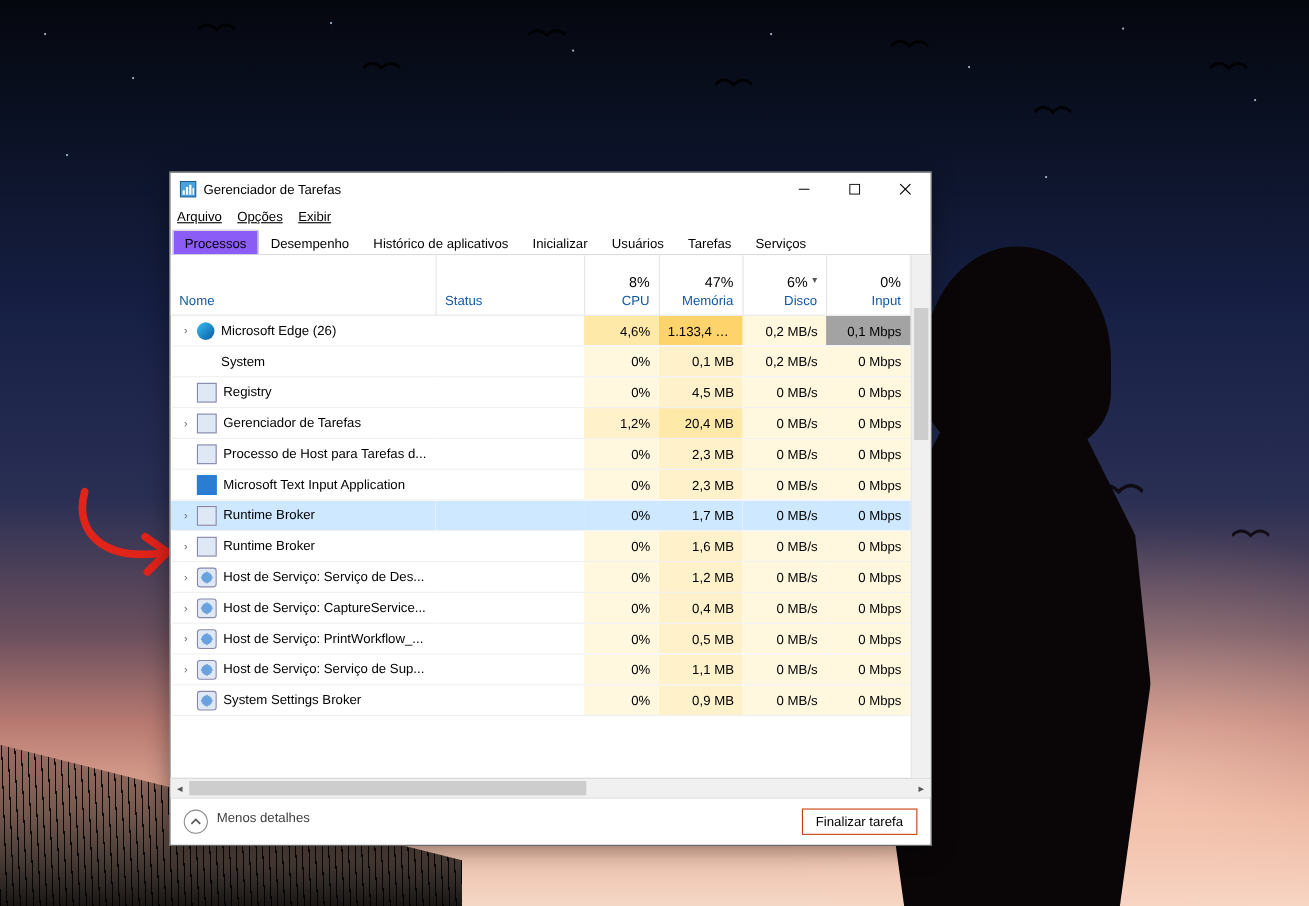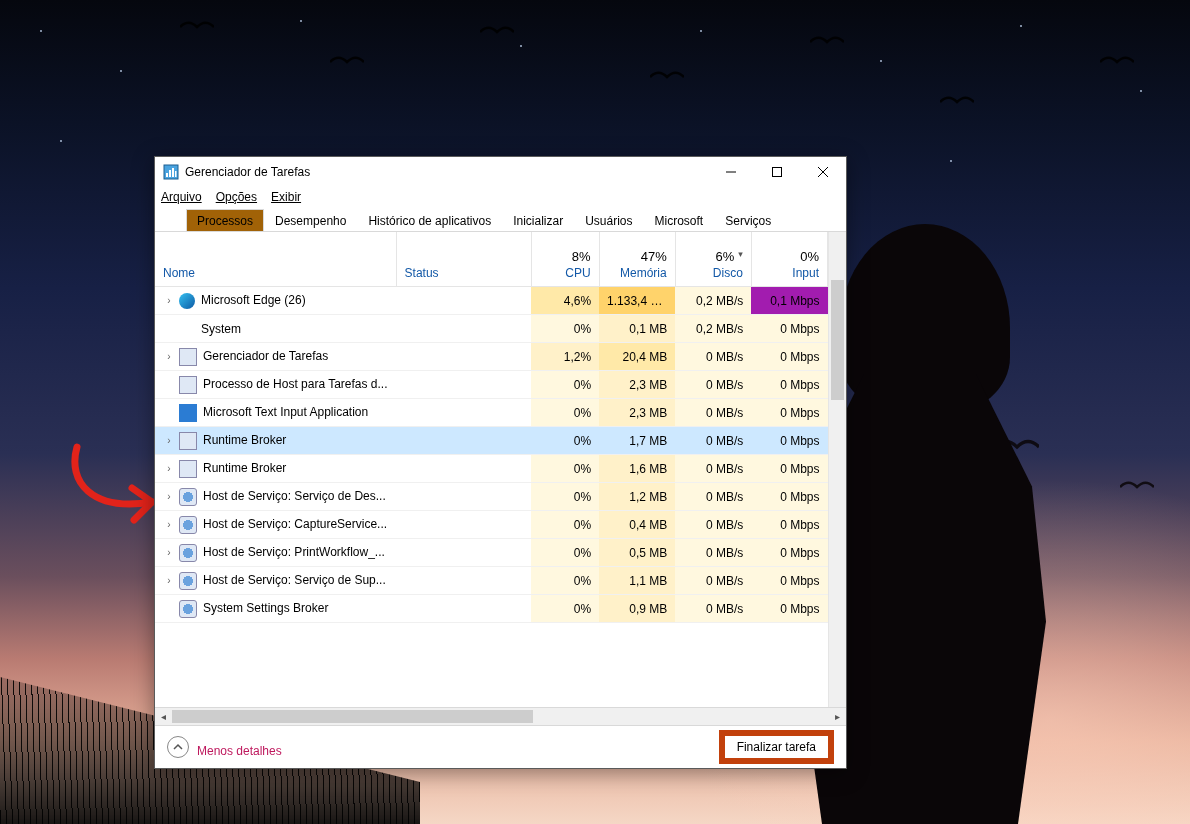--- a/index.html
+++ b/index.html
@@ -37,21 +37,21 @@
   .titlebar{height:30px;display:flex;align-items:center;padding-left:8px;}
   .titlebar .appicon{width:16px;height:16px;margin-right:6px;}
   .titlebar .title{flex:0 0 auto;font-size:12px;color:#000;}
   .winbtns{margin-left:auto;display:flex;height:100%;}
   .winbtn{width:46px;display:flex;align-items:center;justify-content:center;}
   .winbtn svg{width:10px;height:10px;}
   .menubar{height:20px;display:flex;align-items:center;padding:0 6px;gap:14px;font-size:12px;color:#000;}
   .menubar span{cursor:default;text-decoration:underline;}
   .tabs{height:24px;display:flex;align-items:flex-end;border-bottom:1px solid #d9d9d9;padding-left:2px;}
   .tab{padding:4px 10px 3px;border:1px solid transparent;border-bottom:none;font-size:12px;color:#000;cursor:default;}
-  .tab.active{border-color:#d9d9d9;background:#a16207;position:relative;top:0;border-top:1px solid #d9d9d9;margin-left:29px;}
+  .tab.active{border-color:#d9d9d9;background:#8b5cf6;position:relative;top:0;border-top:1px solid #d9d9d9;}
   .content{flex:1;display:flex;flex-direction:column;min-height:0;}
   .grid{flex:1;display:flex;min-height:0;position:relative;}
   .table-wrap{flex:1;overflow:hidden;position:relative;}
   table{border-collapse:collapse;width:100%;table-layout:fixed;}
   col.cname{width:228px;} col.cstatus{width:128px;} col.ccpu{width:64px;}
   col.cmem{width:72px;} col.cdisk{width:72px;} col.cnet{width:72px;}
   thead th{height:48px;border-right:1px solid #e5e5e5;border-bottom:1px solid #e5e5e5;
     font-weight:400;color:#1258a7;font-size:12px;vertical-align:bottom;padding:0 8px 6px;text-align:left;background:#fff;}
   thead th.num{text-align:right;}
   thead th .pct{display:block;color:#000;font-size:13px;margin-bottom:2px;}
@@ -64,23 +64,23 @@
   .pico.edge{border-radius:50%;background:linear-gradient(135deg,#35c1f1,#0c59a4);border:none;}
   .pico.gear{border-radius:3px;background:radial-gradient(circle at 50% 50%, #6aa2de 0 5px, #dfe8f5 5px);}
   .pico.blue{background:#2b7cd3;border-color:#2b7cd3;}
   .hscroll{height:17px;border-top:1px solid #d9d9d9;display:flex;align-items:center;background:#f0f0f0;}
   .hscroll .arrowbtn{width:17px;height:17px;display:flex;align-items:center;justify-content:center;color:#555;font-size:10px;}
   .hscroll .track{flex:1;height:17px;position:relative;}
   .hscroll .thumb{position:absolute;left:0;top:2px;height:13px;width:55%;background:#cdcdcd;}
   .vscroll{width:17px;background:#f0f0f0;border-left:1px solid #e5e5e5;position:relative;}
   .vscroll .vthumb{position:absolute;top:48px;left:2px;width:13px;height:120px;background:#cdcdcd;}
   .footer{height:42px;border-top:1px solid #d9d9d9;display:flex;align-items:center;padding:0 12px;}
-  .fewer{display:flex;align-items:flex-end;gap:8px;color:#be185d;cursor:default;}
+  .fewer{display:flex;align-items:flex-start;gap:8px;color:#404040;cursor:default;}
   .fewer .circ{width:20px;height:20px;border:1px solid #888;border-radius:50%;display:flex;align-items:center;justify-content:center;}
-  .endtask{margin-left:auto;padding:4px 12px;border:6px solid #c2410c;background:#fff;font-size:12px;cursor:default;}
+  .endtask{margin-left:auto;padding:4px 12px;border:1px solid #c2410c;background:#fff;font-size:12px;cursor:default;}
 </style>
 </head>
 <body>
 
 <div class="desktop">
 
   <div class="star" style="left:40px;top:30px"></div>
     <div class="star" style="left:120px;top:70px"></div>
   <div class="star" style="left:300px;top:20px"></div>
     <div class="star" style="left:520px;top:45px"></div>
@@ -164,21 +164,21 @@
       <span>Opções</span>
       <span>Exibir</span>
     </div>
 
     <div class="tabs">
       <div class="tab active">Processos</div>
       <div class="tab">Desempenho</div>
       <div class="tab">Histórico de aplicativos</div>
       <div class="tab">Inicializar</div>
       <div class="tab">Usuários</div>
-      <div class="tab">Microsoft</div>
+      <div class="tab">Tarefas</div>
       <div class="tab">Serviços</div>
     </div>
 
     <div class="content">
       <div class="grid">
         <div class="table-wrap">
           <table>
             <colgroup>
               <col class="cname">
                 <col class="cstatus">
@@ -197,28 +197,36 @@
                 <th class="num"><span class="pct">0%</span><span>Input</span></th>
               </tr>
             </thead>
             <tbody id="tbody">
                 <tr>
                   <td><span class="expander">›</span><span class="pico edge"></span><span>Microsoft Edge (26)</span></td>
                   <td></td>
                   <td class="num" style="background:#ffe9a8">4,6%</td>
                   <td class="num" style="background:#ffd36b">1.133,4 MB</td>
                   <td class="num" style="background:#fff8df">0,2 MB/s</td>
-                  <td class="num" style="background:#a21caf">0,1 Mbps</td>
+                  <td class="num" style="background:#a3a3a3">0,1 Mbps</td>
                 </tr>
                 <tr>
                   <td><span class="expander"></span><span style="display:inline-block;width:22px"></span><span>System</span></td>
                   <td></td>
                   <td class="num" style="background:#fff8df">0%</td>
                   <td class="num" style="background:#fff1c9">0,1 MB</td>
                   <td class="num" style="background:#fff8df">0,2 MB/s</td>
+                  <td class="num" style="background:#fff8df">0 Mbps</td>
+                </tr>
+                <tr>
+                  <td><span class="expander"></span><span class="pico"></span><span>Registry</span></td>
+                  <td></td>
+                  <td class="num" style="background:#fff8df">0%</td>
+                  <td class="num" style="background:#fff1c9">4,5 MB</td>
+                  <td class="num" style="background:#fff8df">0 MB/s</td>
                   <td class="num" style="background:#fff8df">0 Mbps</td>
                 </tr>
                 <tr>
                   <td><span class="expander">›</span><span class="pico"></span><span>Gerenciador de Tarefas</span></td>
                   <td></td>
                   <td class="num" style="background:#fff1c9">1,2%</td>
                   <td class="num" style="background:#ffe9a8">20,4 MB</td>
                   <td class="num" style="background:#fff8df">0 MB/s</td>
                   <td class="num" style="background:#fff8df">0 Mbps</td>
                 </tr>

